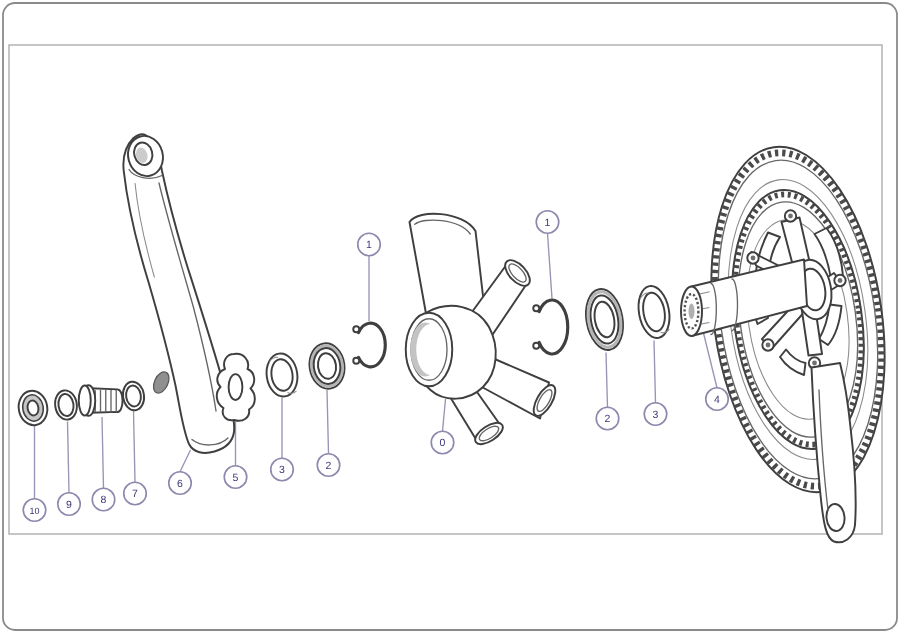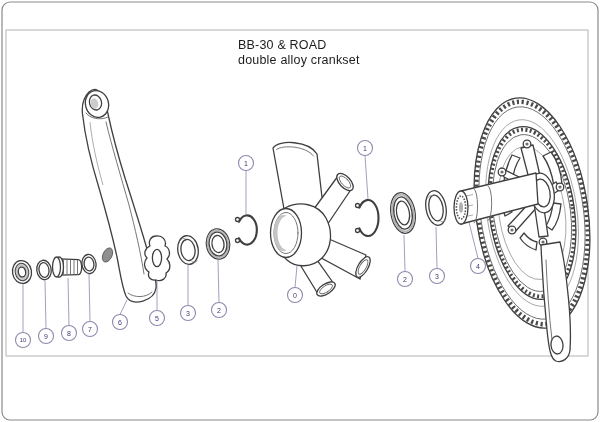--- a/index.html
+++ b/index.html
@@ -19,24 +19,20 @@
   .num{fill:#3b3876;font-family:"Liberation Sans",sans-serif;font-size:7px;text-anchor:middle;}
   .num10{font-size:6px;}
   .frame{fill:none;stroke:#8a8a8a;stroke-width:1.2;}
   .inner-frame{fill:none;stroke:#b3b3b3;stroke-width:1;}
 </style>
 </head>
 <body>
 
 <div id="stage">
 
-  <div id="title-block">
-    <div>BB-30 &amp; ROAD</div>
-    <div>double alloy crankset</div>
-  </div>
 
   <svg width="600" height="422" viewBox="0 0 600 422">
 
     <rect class="frame" x="2" y="2" width="596" height="418" rx="8"></rect>
     <rect class="inner-frame" x="6" y="30" width="582" height="326"></rect>
 
     <g>
       <line class="leader" x1="23" y1="332.5" x2="23" y2="284"></line>
       <line class="leader" x1="46" y1="328.5" x2="45" y2="281"></line>
       <line class="leader" x1="69" y1="325.5" x2="68" y2="278"></line>

